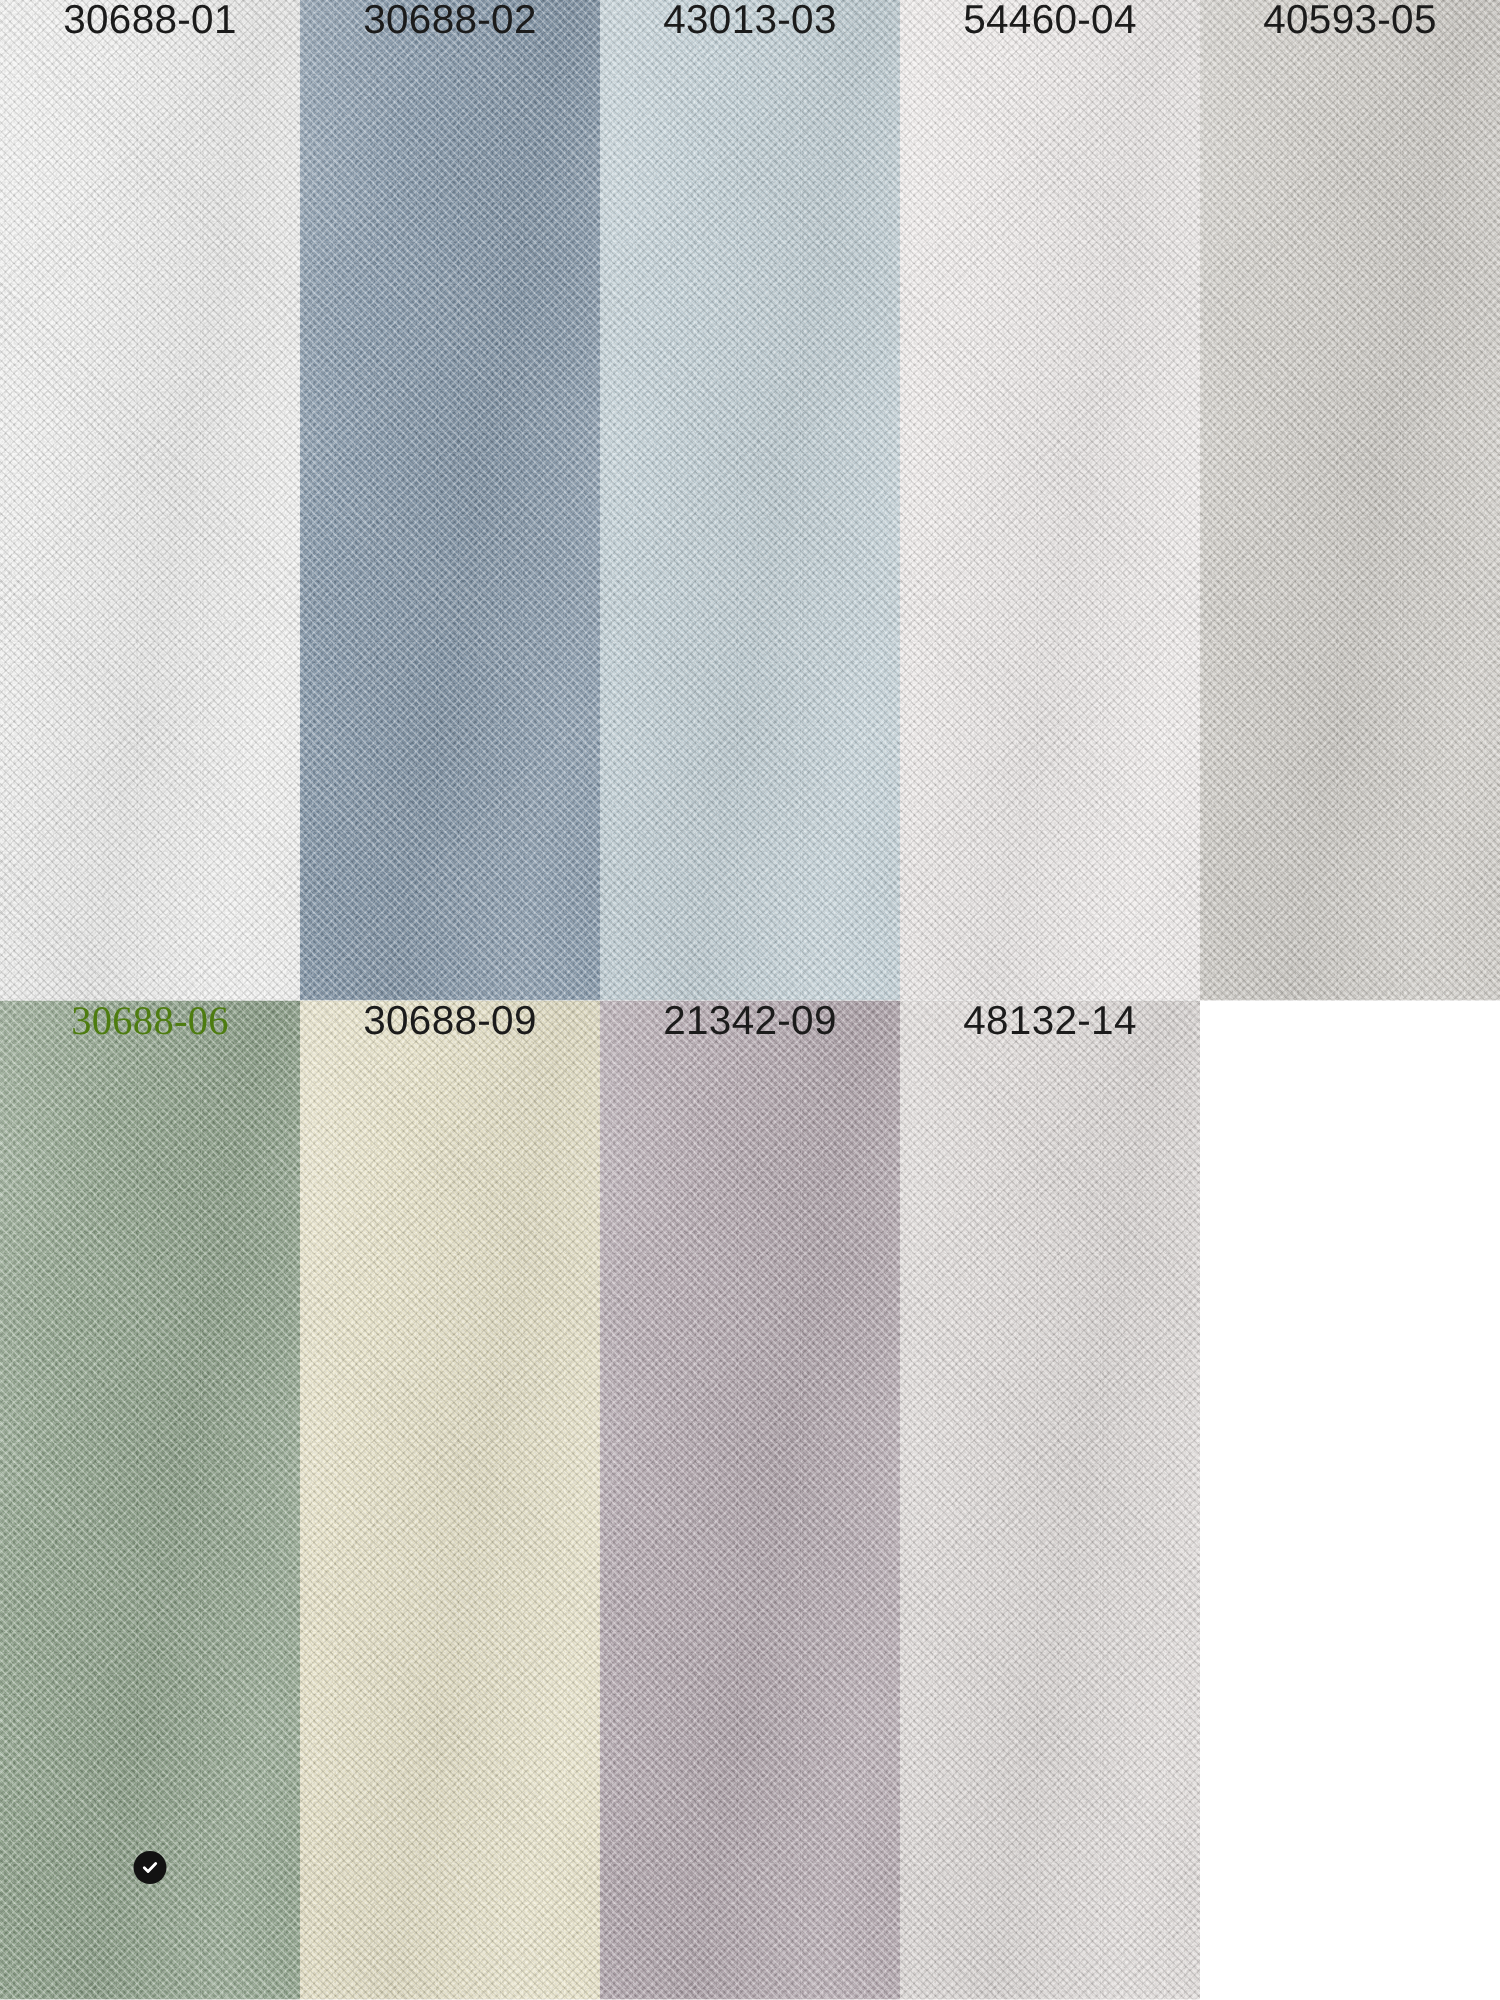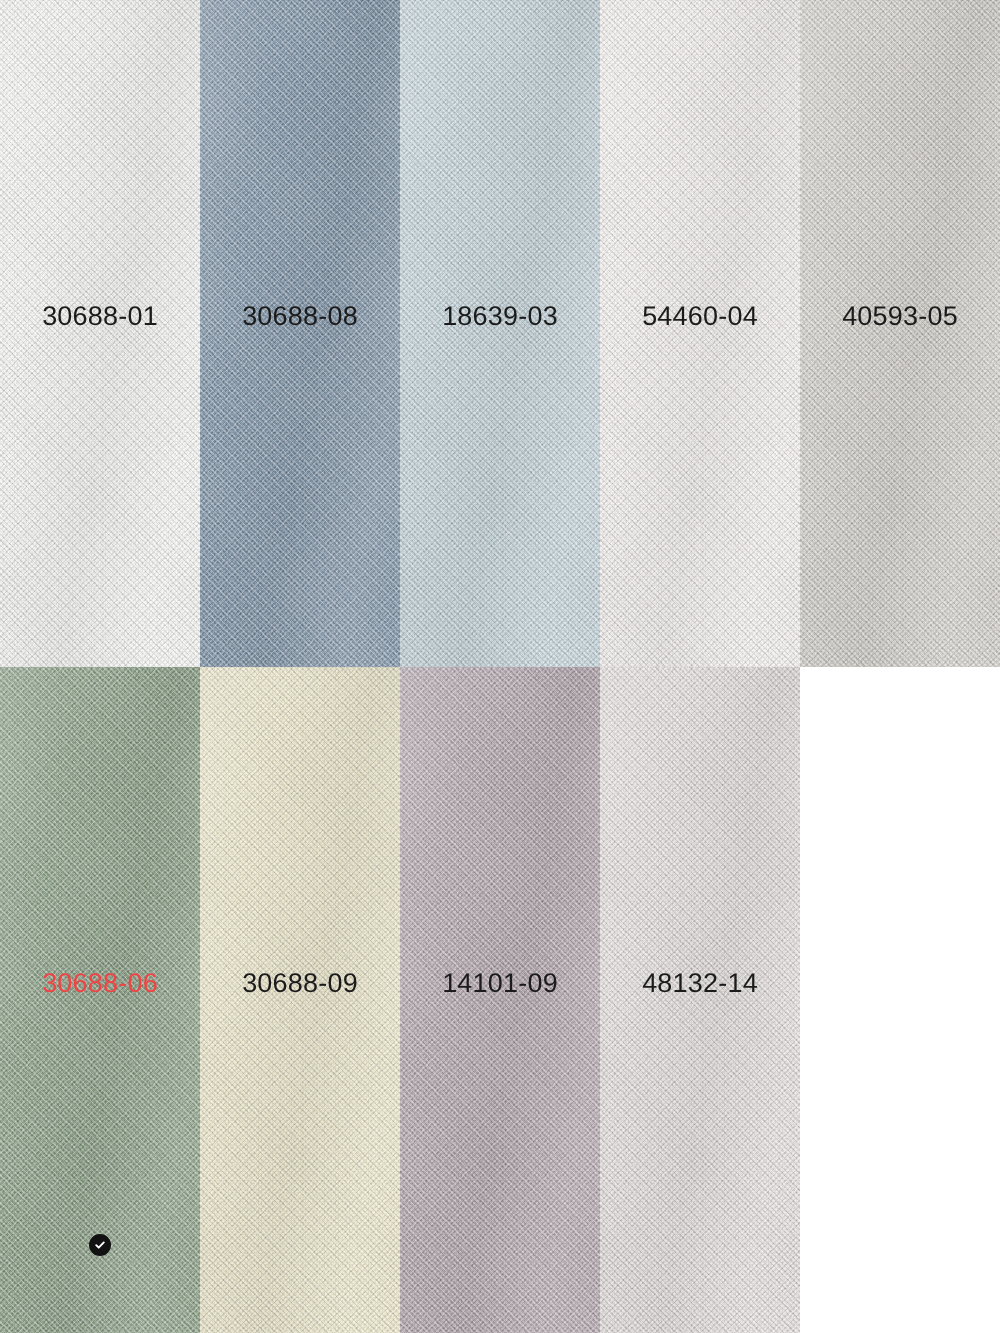--- a/index.html
+++ b/index.html
@@ -21,21 +21,21 @@
     gap: 0;
   }
 
   .swatch {
     position: relative;
     width: 100%;
     height: 100%;
     overflow: hidden;
     display: flex;
     flex-direction: column;
-    justify-content: center;
+    justify-content: flex-start;
     align-items: center;
   }
 
   
   .swatch-fill {
     position: absolute;
     inset: 0;
     z-index: 0;
   }
 
@@ -126,46 +126,46 @@
     width: 22px;
     height: 22px;
     border-radius: 50%;
     background: #121212;
     display: flex;
     align-items: center;
     justify-content: center;
   }
   .check-badge svg { display: block; }
 
-  .swatch.is-selected .swatch-label { color: #ef4444; }
+  .swatch.is-selected .swatch-label { color: #4d7c0f; font-family: Liberation Serif, serif; }
 </style>
 </head>
 <body>
 
 <div id="swatch-grid">
     <div class="swatch">
       <div class="swatch-fill" style="background: rgb(244, 244, 243);"></div>
       <div class="tex-weave"></div>
       <div class="tex-grain"></div>
       <div class="tex-sheen"></div>
       <div class="swatch-label">30688-01</div>
     </div>
     <div class="swatch">
       <div class="swatch-fill" style="background: rgb(126, 147, 167);"></div>
       <div class="tex-weave"></div>
       <div class="tex-grain"></div>
       <div class="tex-sheen"></div>
-      <div class="swatch-label">30688-08</div>
+      <div class="swatch-label">30688-02</div>
     </div>
     <div class="swatch">
       <div class="swatch-fill" style="background: rgb(195, 211, 218);"></div>
       <div class="tex-weave"></div>
       <div class="tex-grain"></div>
       <div class="tex-sheen"></div>
-      <div class="swatch-label">18639-03</div>
+      <div class="swatch-label">43013-03</div>
     </div>
     <div class="swatch">
       <div class="swatch-fill" style="background: rgb(243, 239, 238);"></div>
       <div class="tex-weave"></div>
       <div class="tex-grain"></div>
       <div class="tex-sheen"></div>
       <div class="swatch-label">54460-04</div>
     </div>
     <div class="swatch">
       <div class="swatch-fill" style="background: rgb(210, 207, 201);"></div>
@@ -191,21 +191,21 @@
       <div class="tex-weave"></div>
       <div class="tex-grain"></div>
       <div class="tex-sheen"></div>
       <div class="swatch-label">30688-09</div>
     </div>
     <div class="swatch">
       <div class="swatch-fill" style="background: rgb(179, 166, 174);"></div>
       <div class="tex-weave"></div>
       <div class="tex-grain"></div>
       <div class="tex-sheen"></div>
-      <div class="swatch-label">14101-09</div>
+      <div class="swatch-label">21342-09</div>
     </div>
     <div class="swatch">
       <div class="swatch-fill" style="background: rgb(227, 222, 220);"></div>
       <div class="tex-weave"></div>
       <div class="tex-grain"></div>
       <div class="tex-sheen"></div>
       <div class="swatch-label">48132-14</div>
     </div>
   </div>
 

